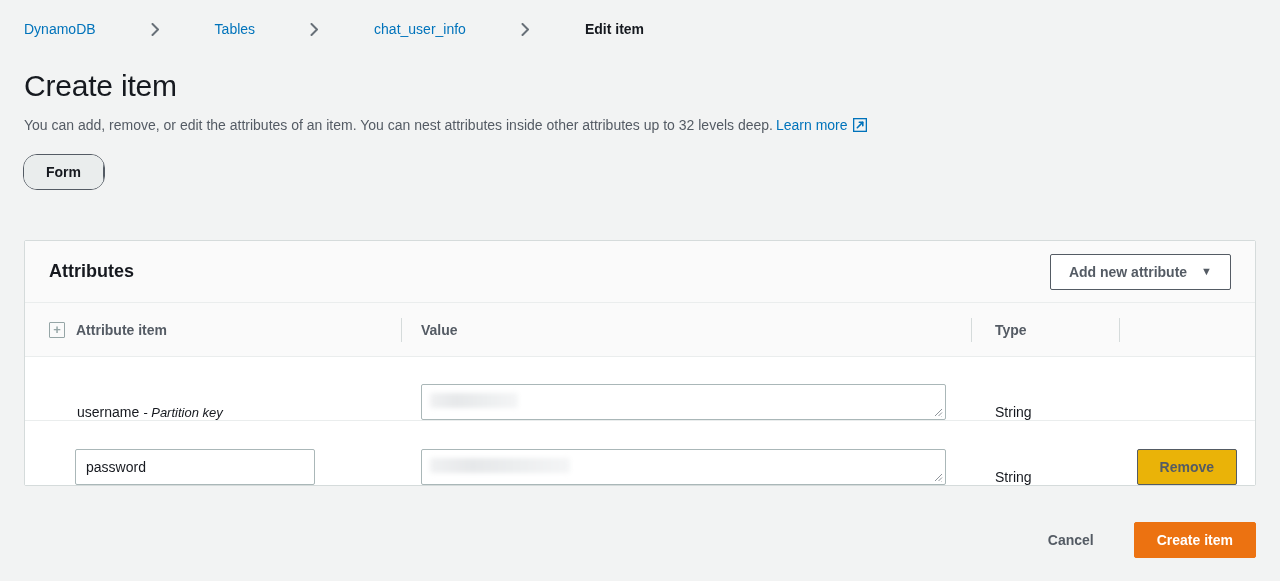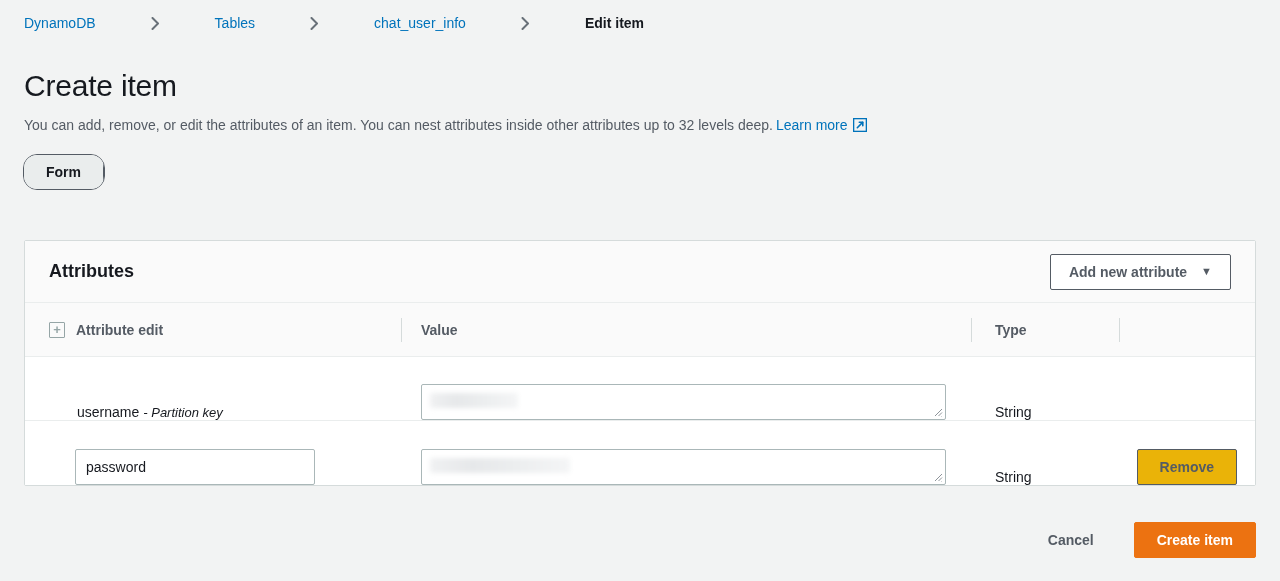--- a/index.html
+++ b/index.html
@@ -7,21 +7,21 @@
     margin: 0; padding: 0;
     width: 1280px; height: 581px;
     background: #f2f3f3;
     font-family: "Liberation Sans", sans-serif;
     color: #16191f;
     overflow: hidden;
   }
 
   
   .breadcrumb {
-    position: absolute; left: 24px; top: 12px;
+    position: absolute; left: 24px; top: 18px;
     display: flex; align-items: center;
     font-size: 14px; line-height: 22px; gap: 44px;
   }
   .crumb-link {
     color: #0073bb;
     text-decoration: none;
     white-space: nowrap;
   }
   .crumb-current {
     color: #16191f;
@@ -327,21 +327,21 @@
     <div class="panel-title">Attributes</div>
     <button class="add-attr-btn">
       <span>Add new attribute</span>
       <span class="caret">▼</span>
     </button>
   </div>
 
   <div class="table-head">
     <div class="col-name">
       <span class="expand-box">+</span>
-      <span>Attribute edit</span>
+      <span>Attribute item</span>
     </div>
     <div class="col-value">Value</div>
     <div class="col-type">Type</div>
     <div class="col-action"></div>
   </div>
 
   <div class="table-row">
     <div class="col-name">
       <span class="attr-static">username</span>
       <span class="attr-keytag">- Partition key</span>

